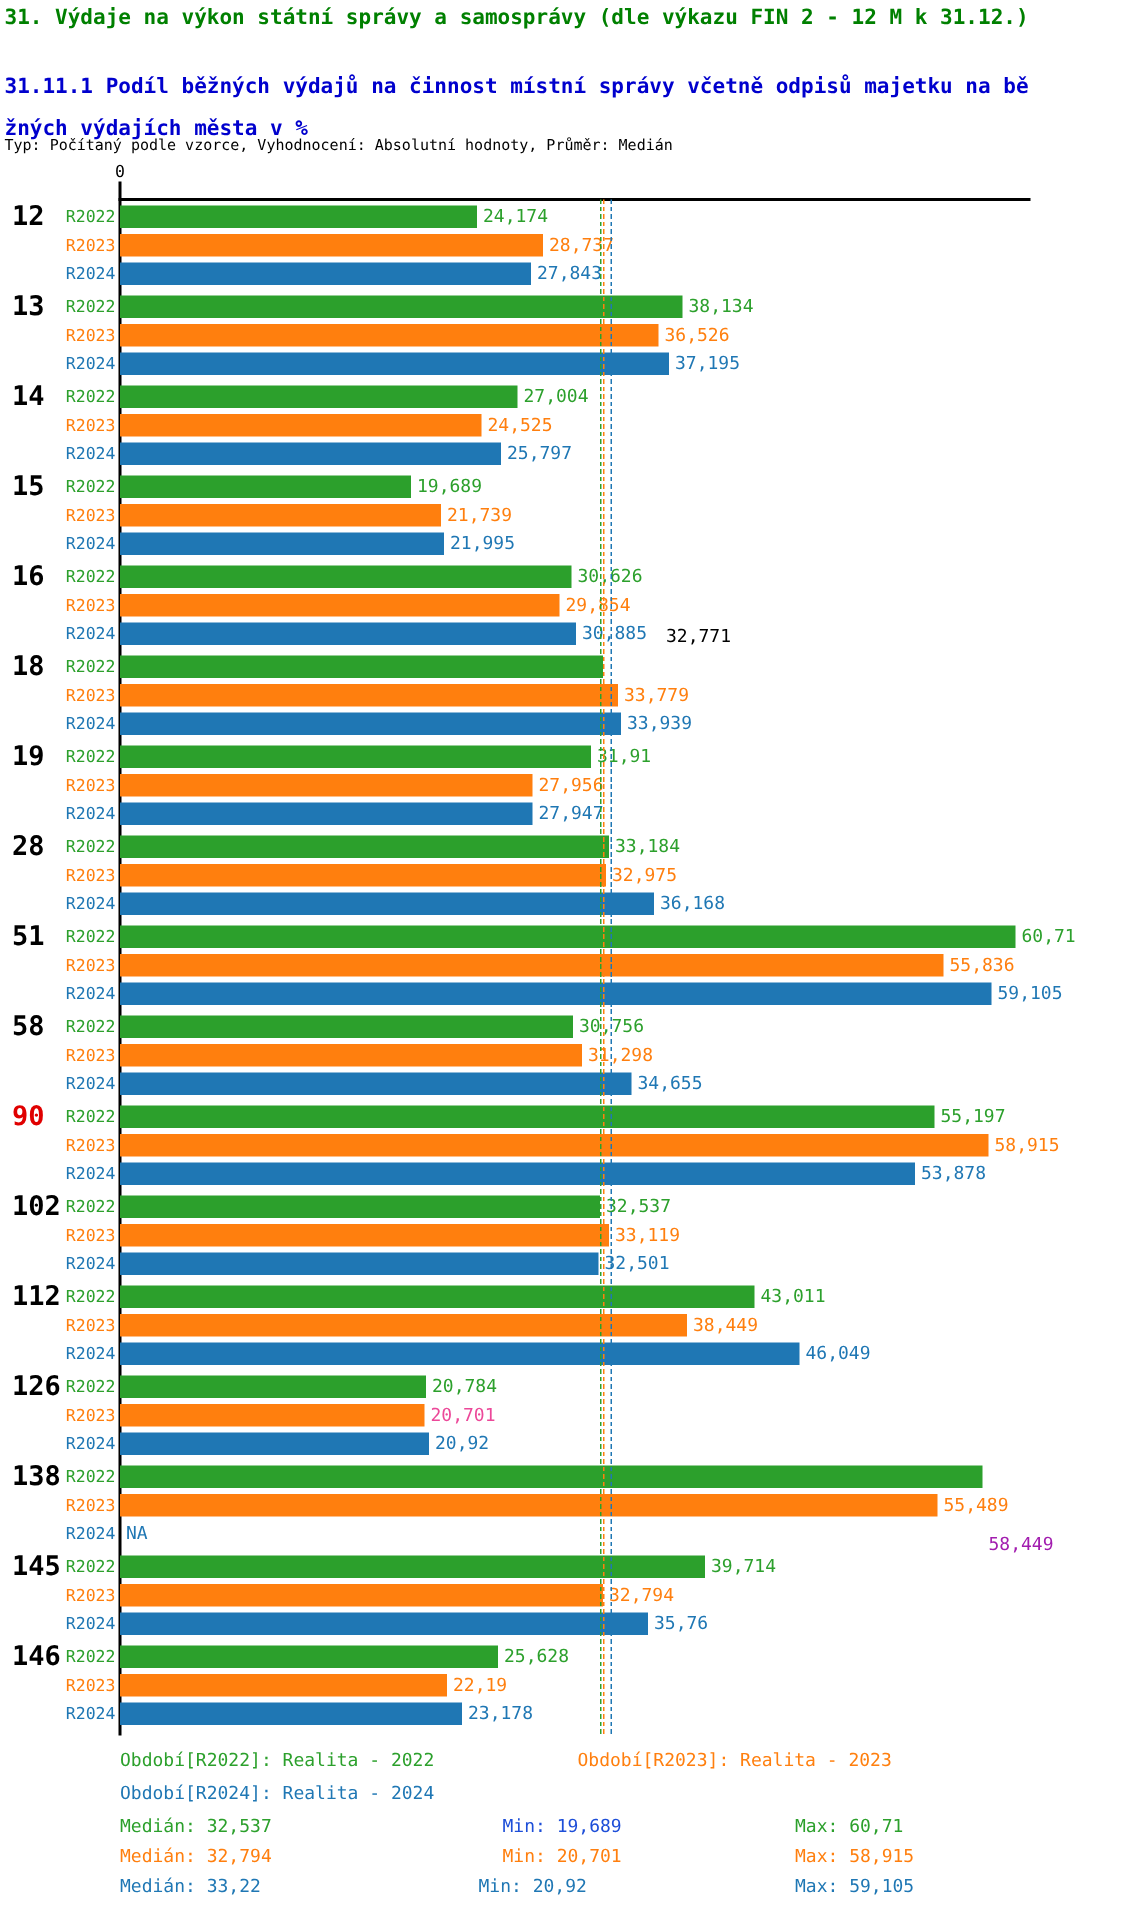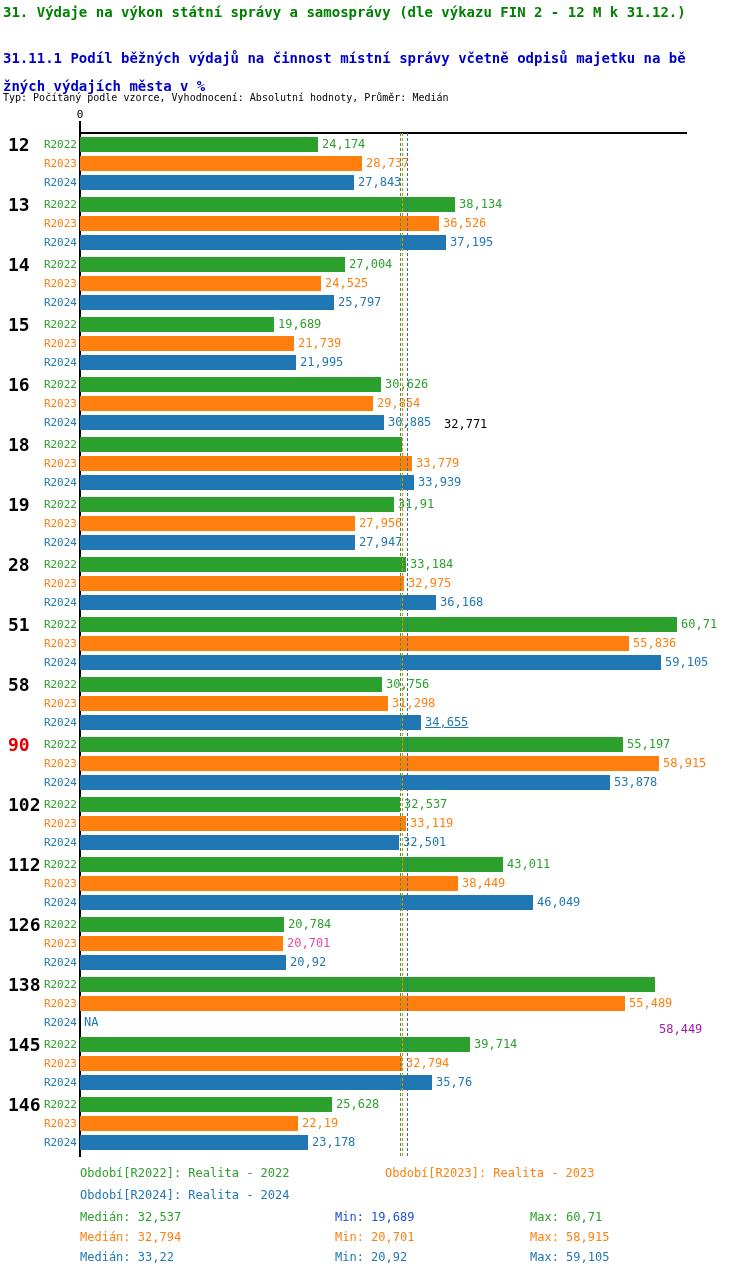--- a/index.html
+++ b/index.html
@@ -127,21 +127,21 @@
       <div class="val-label" style="top: 655px; left: 665px; color: rgb(31, 119, 180);">59,105</div>
       <div class="cat-label" style="top: 677px;">58</div>
       <div class="series-label" style="top: 677px; color: rgb(44, 160, 44);">R2022</div>
       <div class="bar" style="top: 677px; width: 302px; height: 15px; background: rgb(44, 160, 44);"></div>
       <div class="val-label" style="top: 677px; left: 386px; color: rgb(44, 160, 44);">30,756</div>
       <div class="series-label" style="top: 696px; color: rgb(255, 127, 14);">R2023</div>
       <div class="bar" style="top: 696px; width: 308px; height: 15px; background: rgb(255, 127, 14);"></div>
       <div class="val-label" style="top: 696px; left: 392px; color: rgb(255, 127, 14);">31,298</div>
       <div class="series-label" style="top: 715px; color: rgb(31, 119, 180);">R2024</div>
       <div class="bar" style="top: 715px; width: 341px; height: 15px; background: rgb(31, 119, 180);"></div>
-      <div class="val-label" style="top: 715px; left: 425px; color: rgb(31, 119, 180); text-decoration: underline;">34,655</div>
+      <div class="val-label" style="top: 715px; left: 425px; color: rgb(31, 119, 180);">34,655</div>
       <div class="cat-label hl" style="top: 737px; color: rgb(224, 0, 0);">90</div>
       <div class="series-label" style="top: 737px; color: rgb(44, 160, 44);">R2022</div>
       <div class="bar" style="top: 737px; width: 543px; height: 15px; background: rgb(44, 160, 44);"></div>
       <div class="val-label" style="top: 737px; left: 627px; color: rgb(44, 160, 44);">55,197</div>
       <div class="series-label" style="top: 756px; color: rgb(255, 127, 14);">R2023</div>
       <div class="bar" style="top: 756px; width: 579px; height: 15px; background: rgb(255, 127, 14);"></div>
       <div class="val-label" style="top: 756px; left: 663px; color: rgb(255, 127, 14);">58,915</div>
       <div class="series-label" style="top: 775px; color: rgb(31, 119, 180);">R2024</div>
       <div class="bar" style="top: 775px; width: 530px; height: 15px; background: rgb(31, 119, 180);"></div>
       <div class="val-label" style="top: 775px; left: 614px; color: rgb(31, 119, 180);">53,878</div>
@@ -215,15 +215,15 @@
 
   <div class="stat-cell" style="left: 80px; top: 1210px; color: rgb(44, 160, 44);">Medián: 32,537</div>
   <div class="stat-cell" style="left: 335px; top: 1210px; color: #1d4ed8;">Min: 19,689</div>
   <div class="stat-cell" style="left: 530px; top: 1210px; color: rgb(44, 160, 44); text-align: right;">Max: 60,71</div>
 
   <div class="stat-cell" style="left: 80px; top: 1230px; color: rgb(255, 127, 14);">Medián: 32,794</div>
   <div class="stat-cell" style="left: 335px; top: 1230px; color: rgb(255, 127, 14);">Min: 20,701</div>
   <div class="stat-cell" style="left: 530px; top: 1230px; color: rgb(255, 127, 14);">Max: 58,915</div>
 
   <div class="stat-cell" style="left: 80px; top: 1250px; color: rgb(31, 119, 180);">Medián: 33,22</div>
-  <div class="stat-cell" style="left: 335px; top: 1250px; color: rgb(31, 119, 180);">Min: 20,92</div>
+  <div class="stat-cell" style="left: 319px; top: 1250px; color: rgb(31, 119, 180);">Min: 20,92</div>
   <div class="stat-cell" style="left: 530px; top: 1250px; color: rgb(31, 119, 180);">Max: 59,105</div>
 </div>
 
 </body></html>

